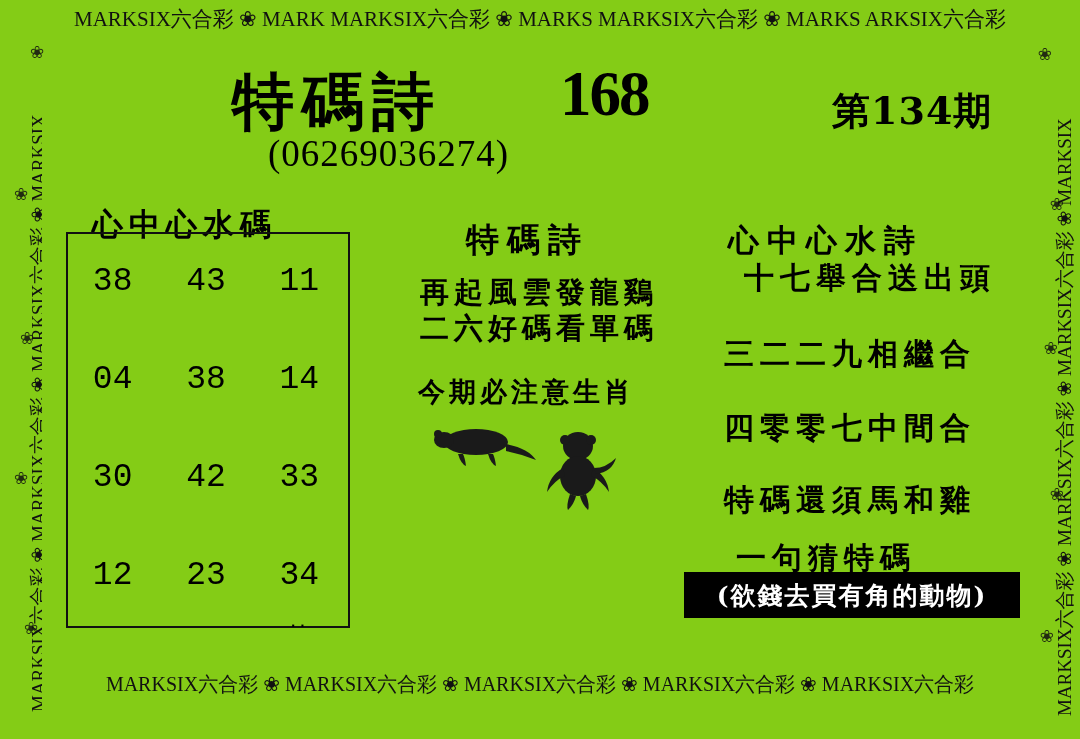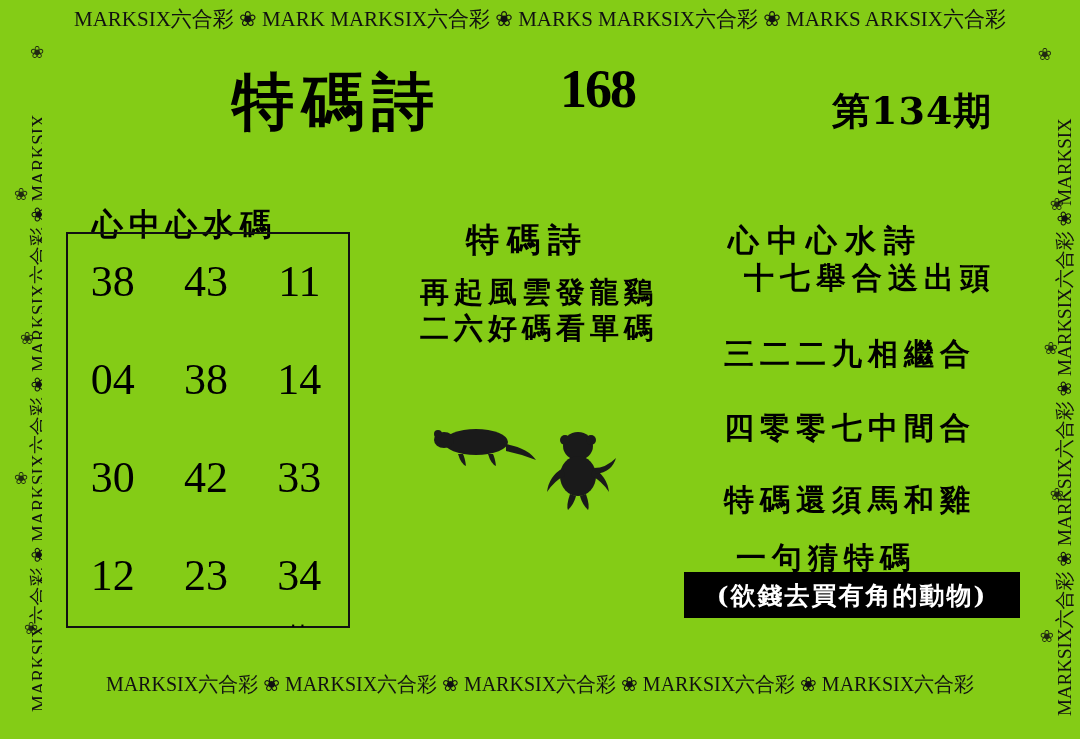--- a/index.html
+++ b/index.html
@@ -92,21 +92,21 @@
     font-size: 62px;
     letter-spacing: 8px;
     color: #000;
   }
   .title-num {
     position: absolute;
     top: 58px;
     left: 560px;
     font-family: "Liberation Serif", serif;
     font-weight: bold;
-    font-size: 54px;
+    font-size: 63px;
     color: #000;
     letter-spacing: -2px;
     text-align: center;
   }
   .issue {
     position: absolute;
     top: 86px;
     left: 832px;
     font-family: "DejaVu Serif", serif;
     font-weight: bold;
@@ -151,22 +151,22 @@
     left: 66px;
     width: 280px;
     height: 392px;
     display: grid;
     grid-template-columns: repeat(3, 1fr);
     grid-template-rows: repeat(4, 1fr);
     align-items: center;
     justify-items: center;
   }
   .num-cell {
-    font-family: Liberation Serif, serif;
-    font-size: 44px;
+    font-family: Liberation Mono, monospace;
+    font-size: 33px;
     color: #000;
     text-align: right;
   }
   .dots {
     position: absolute;
     top: 608px;
     left: 290px;
     font-size: 20px;
     color: #000;
     letter-spacing: 3px;
@@ -291,20 +291,21 @@
   <div class="flower" style="left:24px; top:620px;">❀</div>
   <div class="flower" style="right:28px; top:46px;">❀</div>
   <div class="flower" style="right:16px; top:196px;">❀</div>
   <div class="flower" style="right:22px; top:340px;">❀</div>
   <div class="flower" style="right:16px; top:486px;">❀</div>
   <div class="flower" style="right:26px; top:628px;">❀</div>
 
   <div class="title-main">特碼詩</div>
   <div class="title-num">168</div>
   <div class="issue">第134期</div>
+  <div class="phone">(06269036274)</div>
 
   <div class="left-heading">心中心水碼</div>
   <div class="num-box"></div>
   <div class="num-grid">
     <div class="num-cell">38</div>
     <div class="num-cell">43</div>
     <div class="num-cell">11</div>
     <div class="num-cell">04</div>
     <div class="num-cell">38</div>
     <div class="num-cell">14</div>
@@ -315,20 +316,21 @@
     <div class="num-cell">23</div>
     <div class="num-cell">34</div>
   </div>
   <div class="dots">..</div>
 
   <div class="mid-heading">特碼詩</div>
   <div class="poem">
     <div>再起風雲發龍鷄</div>
     <div>二六好碼看單碼</div>
   </div>
+  <div class="zodiac-heading">今期必注意生肖</div>
 
   <div class="animals">
     <svg width="260" height="90" viewBox="0 0 260 90" xmlns="http://www.w3.org/2000/svg">
 
       <g fill="#1a1a1a">
         <ellipse cx="58" cy="22" rx="32" ry="13"></ellipse>
         <ellipse cx="26" cy="20" rx="10" ry="8"></ellipse>
         <circle cx="20" cy="14" r="4"></circle>
         <path d="M88 24 q22 4 30 16 q-14 -6 -30 -9 z"></path>
         <path d="M40 34 q3 10 8 12 q-1 -8 -3 -12 z"></path>

